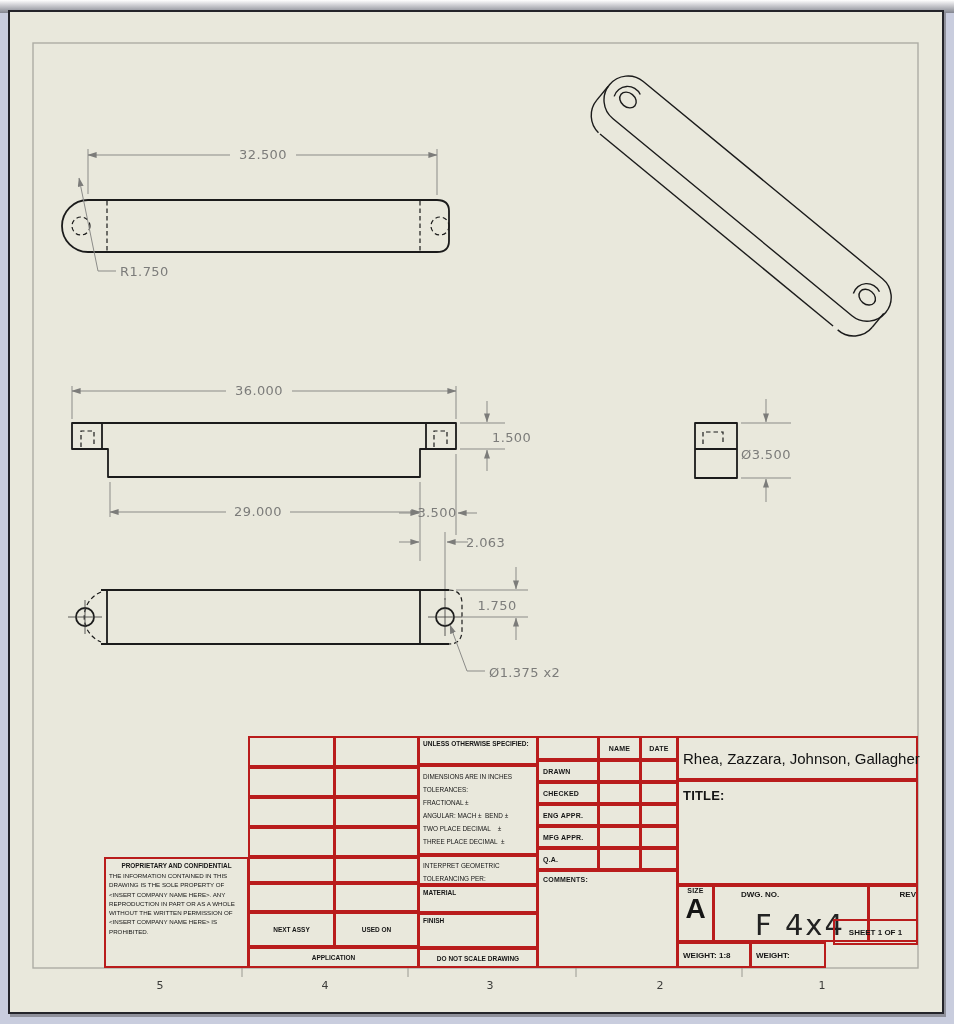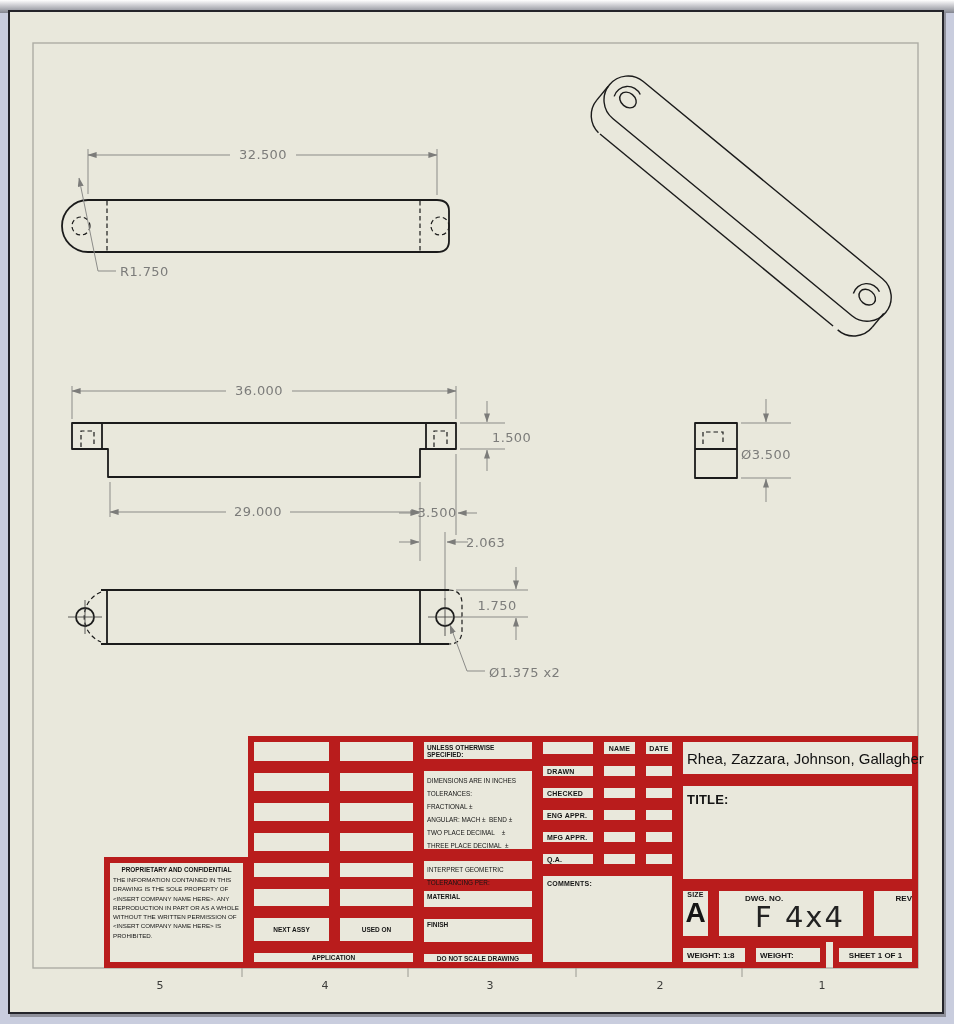--- a/index.html
+++ b/index.html
@@ -17,21 +17,21 @@
   .e{stroke:#1b1b1b;stroke-width:1.8;fill:none;stroke-linejoin:round;}
   .e2{stroke:#1b1b1b;stroke-width:1.4;fill:none;stroke-linejoin:round;}
   .h{stroke:#1b1b1b;stroke-width:1.2;fill:none;stroke-dasharray:4.5,3;}
   .d{stroke:#8b8b88;stroke-width:1;fill:none;}
   .c{stroke:#4a4a48;stroke-width:0.9;fill:none;}
   .fr{stroke:#adada4;stroke-width:1.4;fill:none;}
   .z{stroke:#9a9a92;stroke-width:1;}
   .dt{fill:#7c7c7a;font-family:"DejaVu Sans",sans-serif;font-size:13px;letter-spacing:0.4px;}
   .zt{fill:#3c3c3a;font-family:"DejaVu Sans",sans-serif;font-size:11px;}
   
-  .tb{position:absolute;border:6px solid #b91c1c;box-sizing:border-box;color:#151515;}
+  .tb{position:absolute;border:2px solid #b91c1c;box-sizing:border-box;color:#151515;}
   .lbl{font-size:7px;font-weight:bold;letter-spacing:0.2px;}
   .cen{display:flex;align-items:center;justify-content:center;text-align:center;}
   .cl{display:flex;align-items:center;padding-left:4px;}
   .tiny{font-size:6.5px;font-weight:bold;}
   .pad{padding:2px 3px;}
   #cell-authors{font-size:15px;white-space:nowrap;overflow:visible;color:#111;}
   #cell-title .lbl{font-size:13px;}
   .bigA{font-size:28px;font-weight:bold;line-height:1;margin-top:1px;}
   .bigDwg{font-size:29px;font-family:"DejaVu Sans",sans-serif;letter-spacing:2px;color:#222;line-height:1;}
   #prop-head{font-size:6.4px;font-weight:bold;text-align:center;margin:3px 1px 2px;}
@@ -258,28 +258,28 @@
     </div>
   <div class="tb" id="cell-title" style="left:677px;top:780px;width:241px;height:105px;padding:4px;">
     <span class="lbl">TITLE:</span></div>
 
   <div class="tb" style="left:677px;top:885px;width:37px;height:57px;text-align:center;">
     <div class="lbl">SIZE</div>
     <div class="bigA">A</div>
   </div>
   <div class="tb" style="left:713px;top:885px;width:156px;height:57px;padding-left:18px;">
     <div class="hdr8" style="padding:3px 0 0 8px;">DWG. NO.</div>
-    <div class="bigDwg" style="text-align:center;">F 4x4</div>
+    <div class="bigDwg" style="text-align:center;margin-top:12px;">F 4x4</div>
   </div>
   <div class="tb" style="left:868px;top:885px;width:50px;height:57px;text-align:right;">
     <div class="hdr8" style="padding-top:3px;">REV</div>
   </div>
 
   <div class="tb cl hdr8" style="left:677px;top:942px;width:74px;height:26px;">
     <span>WEIGHT: 1:8</span>
     </div>
   <div class="tb cl hdr8" style="left:750px;top:942px;width:76px;height:26px;">
     <span>WEIGHT:</span>
     </div>
-  <div class="tb cen hdr8" style="left:833px;top:942px;width:85px;height:26px;">
+  <div class="tb cen hdr8" style="left:833px;top:919px;width:85px;height:26px;">
     <span>SHEET 1 OF 1</span>
     </div>
 </div>
 
 </body></html>

